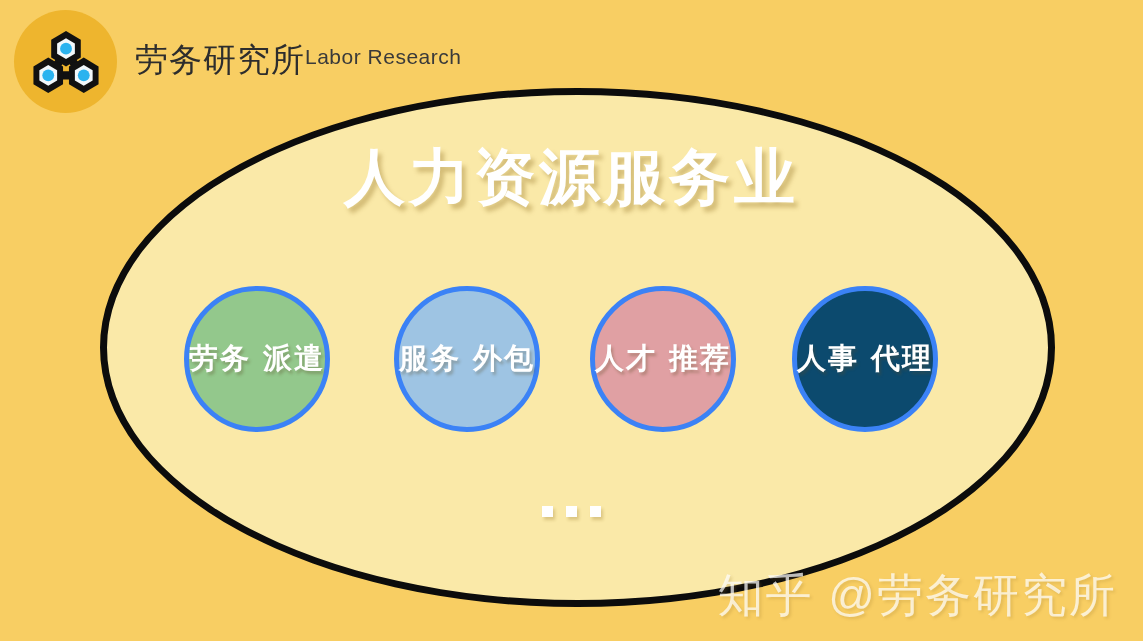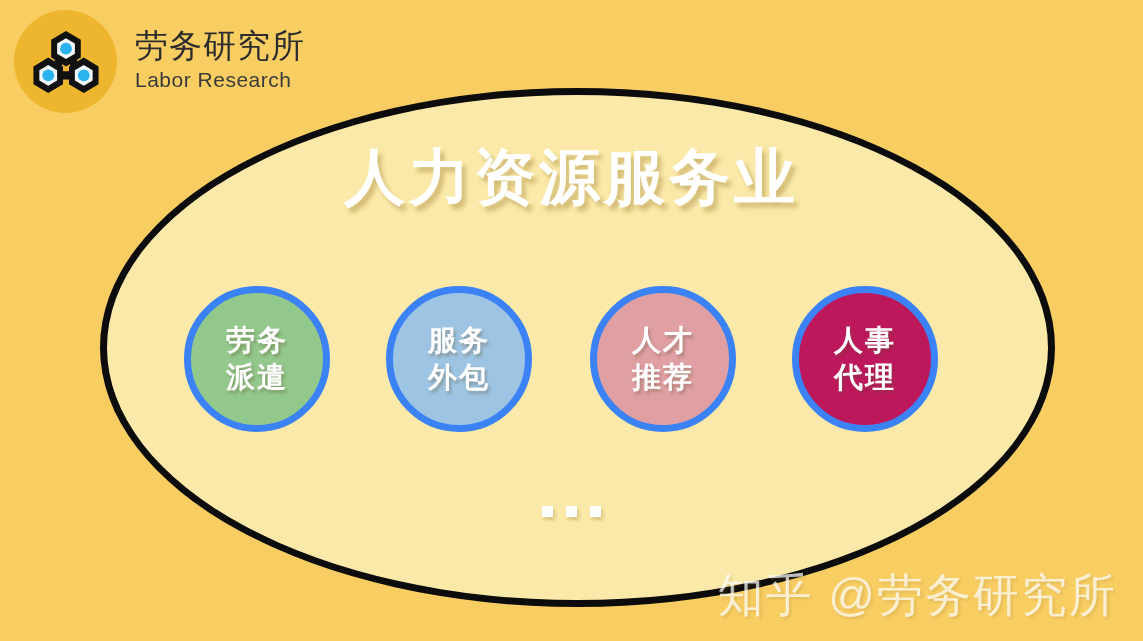--- a/index.html
+++ b/index.html
@@ -37,21 +37,21 @@
     display: flex;
     align-items: center;
     justify-content: center;
     flex: 0 0 auto;
   }
 
   .brand-logo svg { display: block; }
 
   .brand-text {
     display: flex;
-    flex-direction: column;
+    flex-direction: row;
     justify-content: center;
     padding-bottom: 4px;
   }
 
   .brand-name {
     font-size: 33px;
     font-weight: 400;
     color: #2d2d2d;
     line-height: 1.15;
     letter-spacing: 1px;
@@ -104,26 +104,26 @@
     width: 1143px;
     height: 146px;
   }
 
   .bubble {
     position: absolute;
     top: 0;
     width: 146px;
     height: 146px;
     box-sizing: border-box;
-    border: 7px solid #3b82f6;
+    border: 5px solid #3b82f6;
     border-radius: 50%;
     display: flex;
-    flex-direction: column;
+    flex-direction: row;
     align-items: center;
-    justify-content: center;
+    justify-content: space-between;
   }
 
   .bubble-line {
     font-size: 29px;
     font-weight: 700;
     color: #ffffff;
     line-height: 1.28;
     letter-spacing: 2px;
     white-space: nowrap;
     text-shadow: 2px 3px 3px rgba(90, 75, 40, 0.33);
@@ -198,31 +198,31 @@
 
   <div class="main-title" style="color: rgb(255, 255, 255);">人力资源服务业</div>
 
   <div class="bubbles">
 
     <div class="bubble" style="background: rgb(147, 200, 140); left: 184px;">
       <span class="bubble-line">劳务</span>
       <span class="bubble-line">派遣</span>
     </div>
 
-    <div class="bubble" style="background: rgb(158, 196, 227); left: 386px;">
+    <div class="bubble" style="background: rgb(158, 196, 227); left: 394px;">
       <span class="bubble-line">服务</span>
       <span class="bubble-line">外包</span>
     </div>
 
     <div class="bubble" style="background: rgb(224, 160, 163); left: 590px;">
       <span class="bubble-line">人才</span>
       <span class="bubble-line">推荐</span>
     </div>
 
-    <div class="bubble" style="background: #be185d; left: 792px;">
+    <div class="bubble" style="background: #0c4a6e; left: 792px;">
       <span class="bubble-line">人事</span>
       <span class="bubble-line">代理</span>
     </div>
 
   </div>
 
   <div class="ellipsis">
     <span class="ellipsis-dot"></span>
     <span class="ellipsis-dot"></span>
     <span class="ellipsis-dot"></span>

